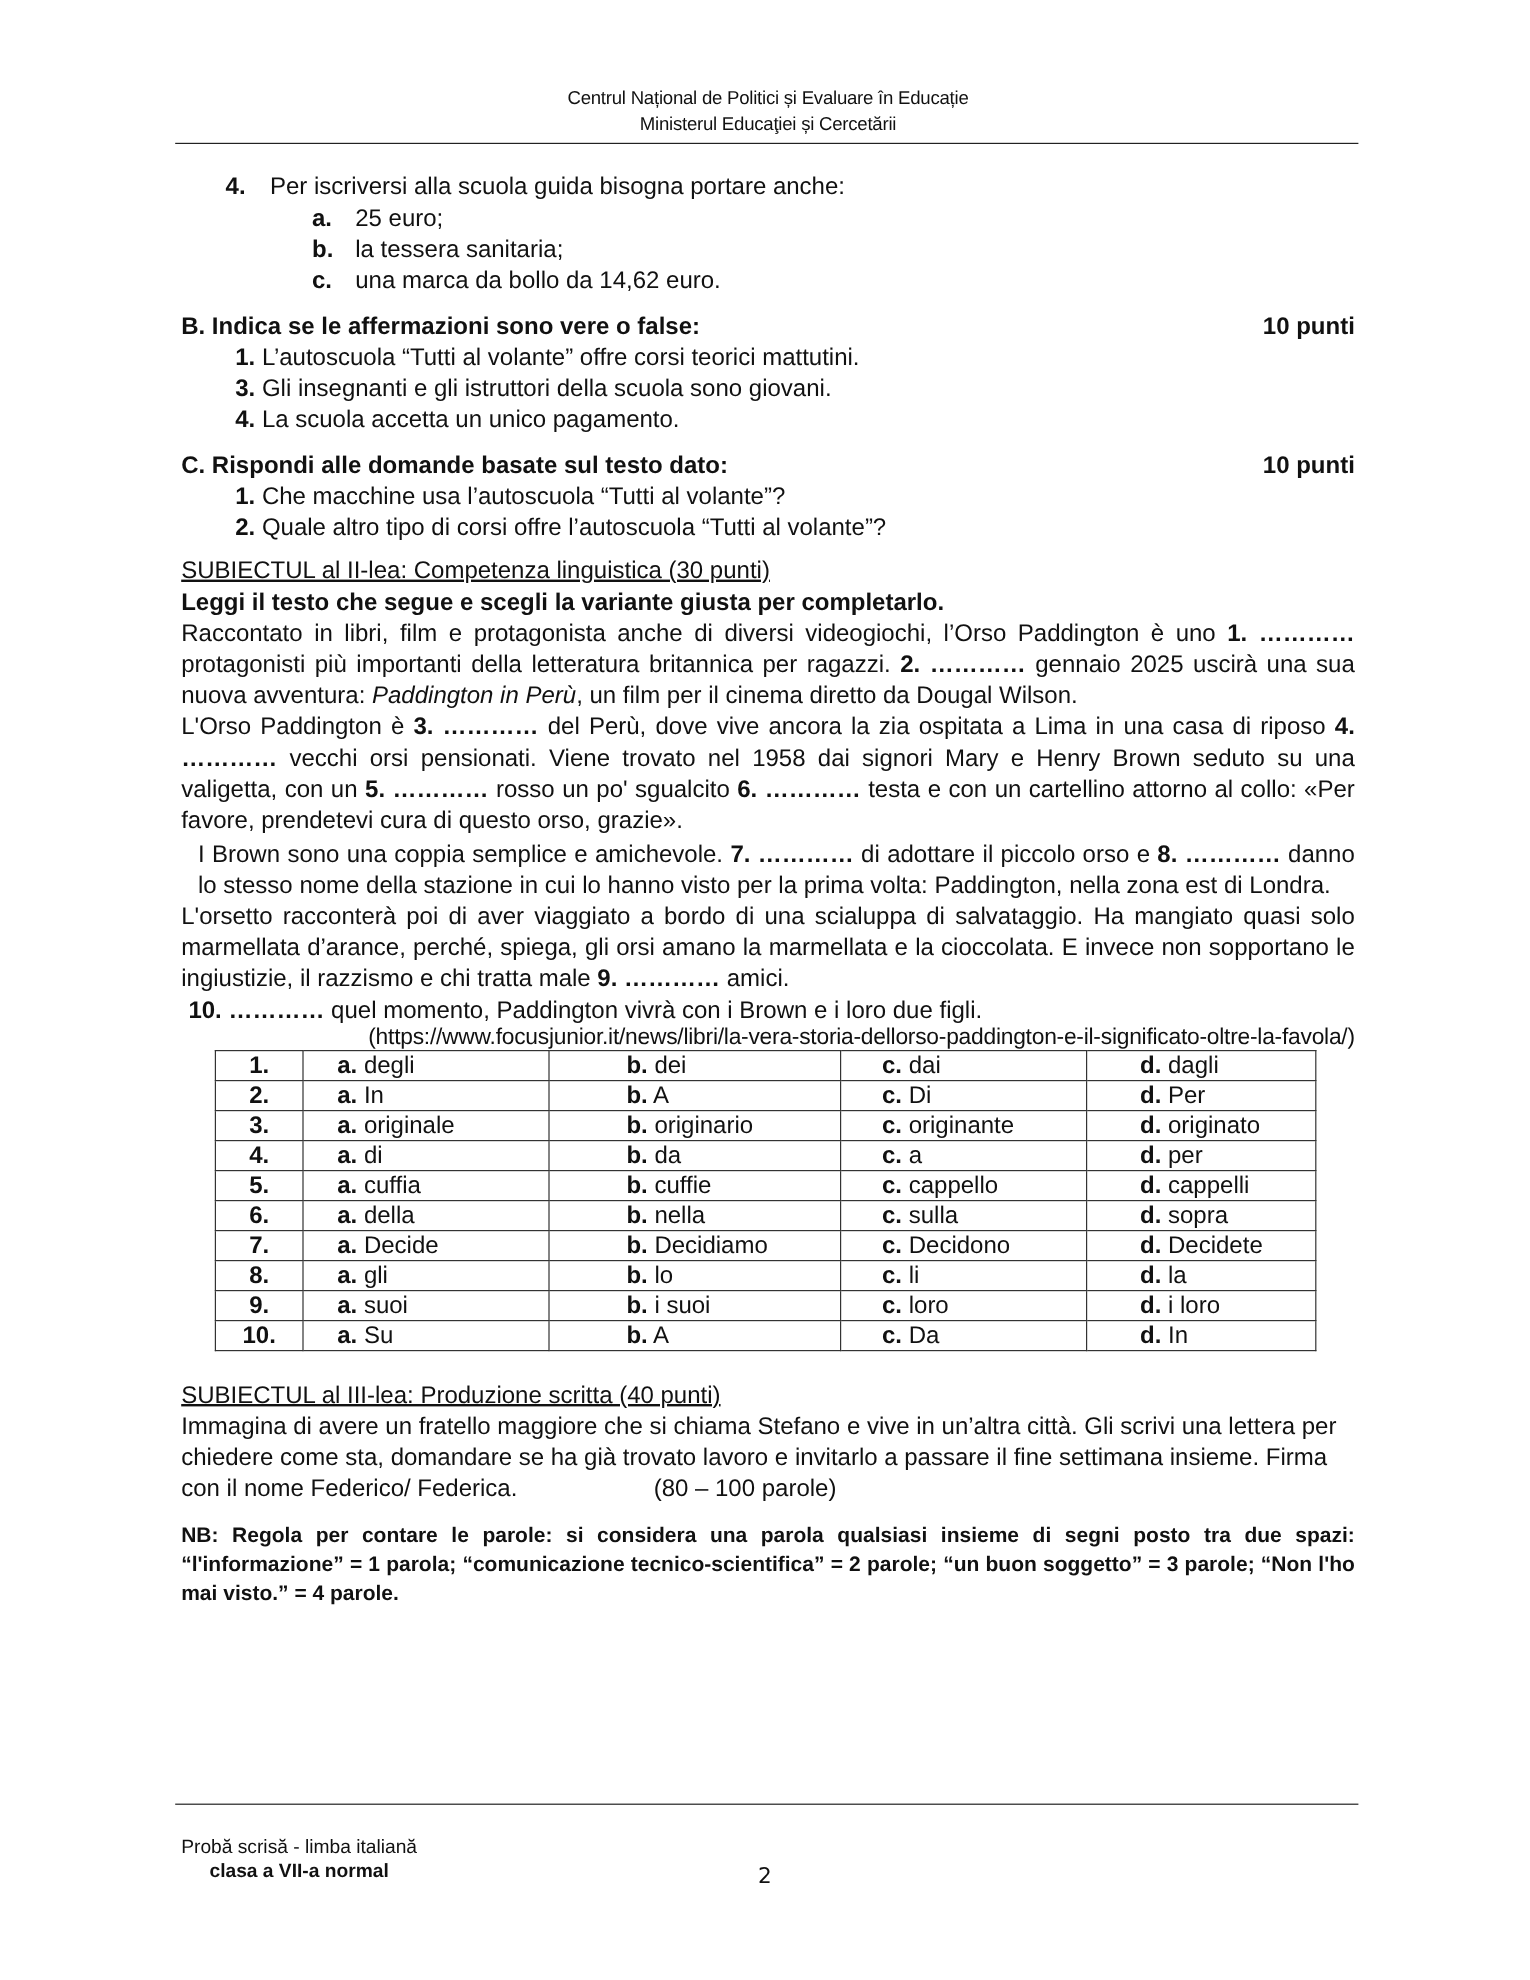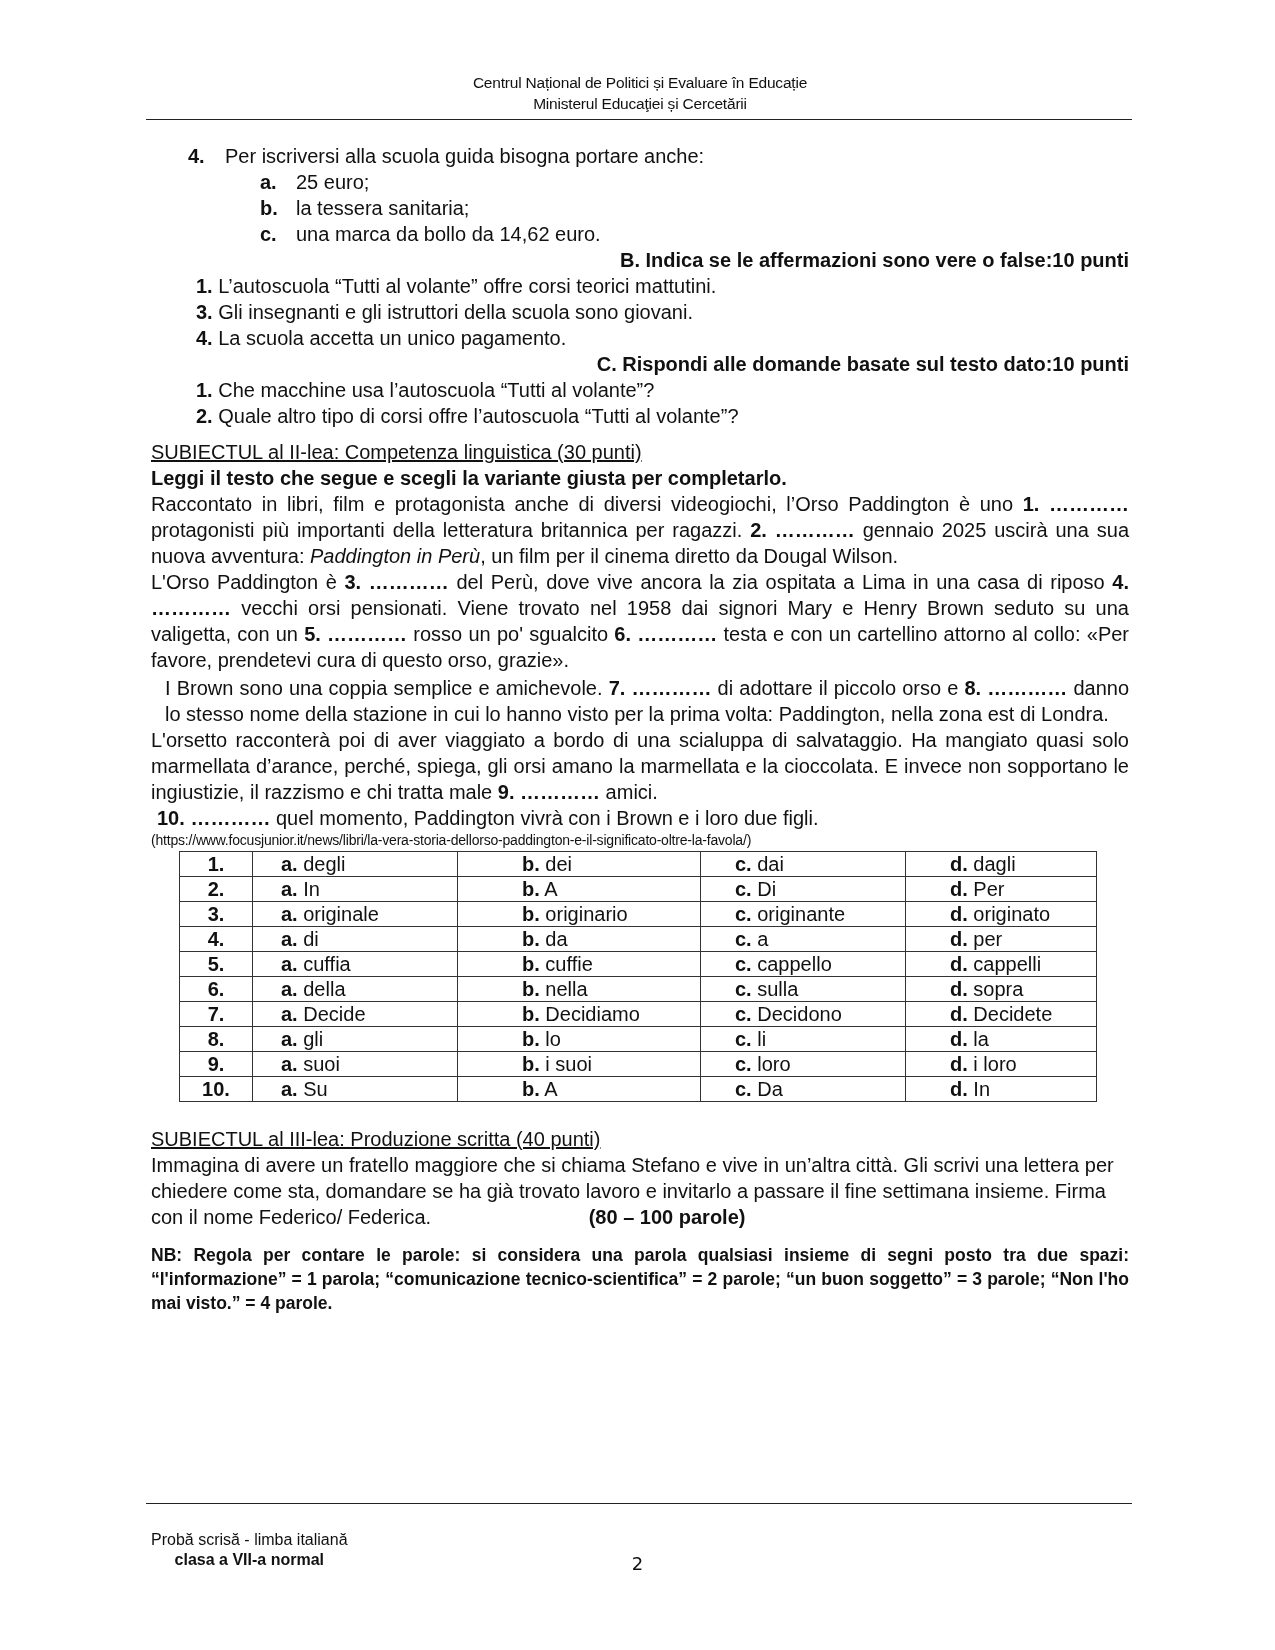--- a/index.html
+++ b/index.html
@@ -11,44 +11,44 @@
 
   .content { position: absolute; left: 151px; top: 143px; width: 978px; font-size: 20px; line-height: 26px; }
   .b { font-weight: bold; text-align: center; }
   .it { font-style: italic; }
 
   .q4 { margin-left: 37px; }
   .q4-num { display: inline-block; width: 37px; font-weight: bold; }
   .opt { margin-left: 109px; }
   .opt-key { display: inline-block; width: 36px; font-weight: bold; }
 
-  .sec-head { display: flex; justify-content: flex-end; font-weight: bold; }
+  .sec-head { display: flex; justify-content: space-between; font-weight: bold; margin-top: 12px; }
   .sec-head .pts { margin-right: 0px; }
   .item { margin-left: 45px; }
   .item .n { font-weight: bold; }
 
   .sub-title { font-weight: normal; text-decoration: underline; margin-top: 10px; }
   .instr { font-weight: bold; }
   .just { text-align: justify; text-align-last: left; }
   .p { margin: 0; }
   .gap { margin-top: 2px; margin-left: 14px; }
   .blank { font-weight: bold; }
-  .source { font-size: 14px; line-height: 19px; text-align: left; letter-spacing: -0.2px; }
+  .source { font-size: 19px; line-height: 19px; text-align: right; letter-spacing: -0.2px; }
 
   table.opts { border-collapse: collapse; margin-left: 28px; width: 918px; font-size: 20px; margin-top: 1px; }
   table.opts td { border: 1.5px solid #333; height: 24px; padding: 0 0 0 0; line-height: 24px; }
   table.opts td.num { width: 72px; text-align: center; font-weight: bold; }
   table.opts td.c1 { width: 176px; padding-left: 28px; }
   table.opts td.c2 { width: 178px; padding-left: 64px; }
   table.opts td.c3 { width: 170px; padding-left: 34px; }
   table.opts td.c4 { padding-left: 44px; }
   .k { font-weight: bold; }
 
   .task { margin-top: 0; }
-  .words { font-weight: bold; margin-left: 44px; }
+  .words { font-weight: normal; }
   .nb { font-size: 17.5px; line-height: 24px; font-weight: bold; text-align: justify; text-align-last: left; margin-top: 13px; }
 
   .footer-rule { position: absolute; left: 146px; top: 1503px; width: 986px; border-top: 1.5px solid #222; }
   .footer { position: absolute; left: 151px; top: 1530px; font-size: 16px; line-height: 20px; }
   .pagenum { position: absolute; left: 0; top: 1553px; width: 1275px; text-align: center; font-size: 18px; font-family: "DejaVu Sans", sans-serif; }
 </style>
 </head>
 <body>
 
 <div class="page">

